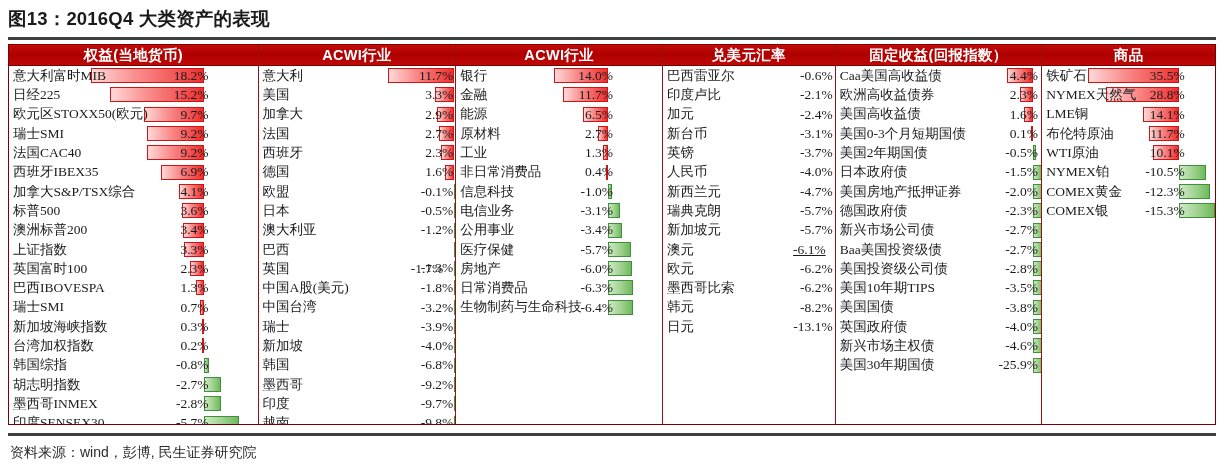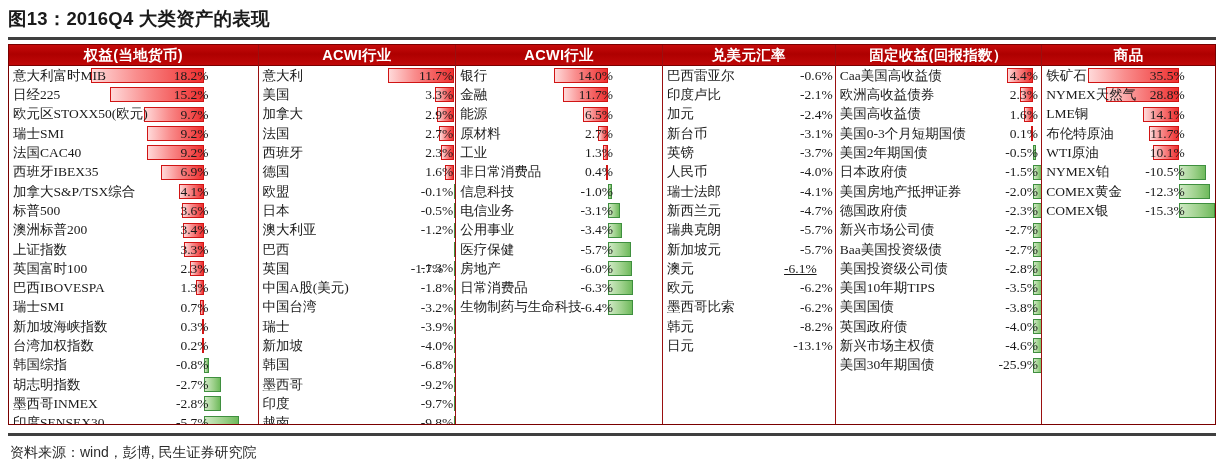--- a/index.html
+++ b/index.html
@@ -391,42 +391,37 @@
             <span class="lbl">英镑</span>
             <span class="val" style="width: 46px; right: 2px;">-3.7%</span>
           </div>
           <div class="row">
             <div class="bar neg" style="left: 172.135px; width: 0.865px;"></div>
             <span class="lbl">人民币</span>
             <span class="val" style="width: 46px; right: 2px;">-4.0%</span>
           </div>
           <div class="row">
             <div class="bar neg" style="left: 172.135px; width: 0.865px;"></div>
-            <span class="lbl">瑞士法郎</span>
-            <span class="val" style="width: 46px; right: 2px;">-4.1%</span>
-          </div>
-          <div class="row">
-            <div class="bar neg" style="left: 172.135px; width: 0.865px;"></div>
             <span class="lbl">新西兰元</span>
             <span class="val" style="width: 46px; right: 2px;">-4.7%</span>
           </div>
           <div class="row">
             <div class="bar neg" style="left: 172.135px; width: 0.865px;"></div>
             <span class="lbl">瑞典克朗</span>
             <span class="val" style="width: 46px; right: 2px;">-5.7%</span>
           </div>
           <div class="row">
             <div class="bar neg" style="left: 172.135px; width: 0.865px;"></div>
             <span class="lbl">新加坡元</span>
             <span class="val" style="width: 46px; right: 2px;">-5.7%</span>
           </div>
           <div class="row">
             <div class="bar neg" style="left: 172.135px; width: 0.865px;"></div>
             <span class="lbl">澳元</span>
-            <span class="val" style="width: 46px; right: 18px; text-decoration: underline;">-6.1%</span>
+            <span class="val" style="width: 46px; right: 9px; text-decoration: underline;">-6.1%</span>
           </div>
           <div class="row">
             <div class="bar neg" style="left: 172.135px; width: 0.865px;"></div>
             <span class="lbl">欧元</span>
             <span class="val" style="width: 46px; right: 2px;">-6.2%</span>
           </div>
           <div class="row">
             <div class="bar neg" style="left: 172.135px; width: 0.865px;"></div>
             <span class="lbl">墨西哥比索</span>
             <span class="val" style="width: 46px; right: 2px;">-6.2%</span>

